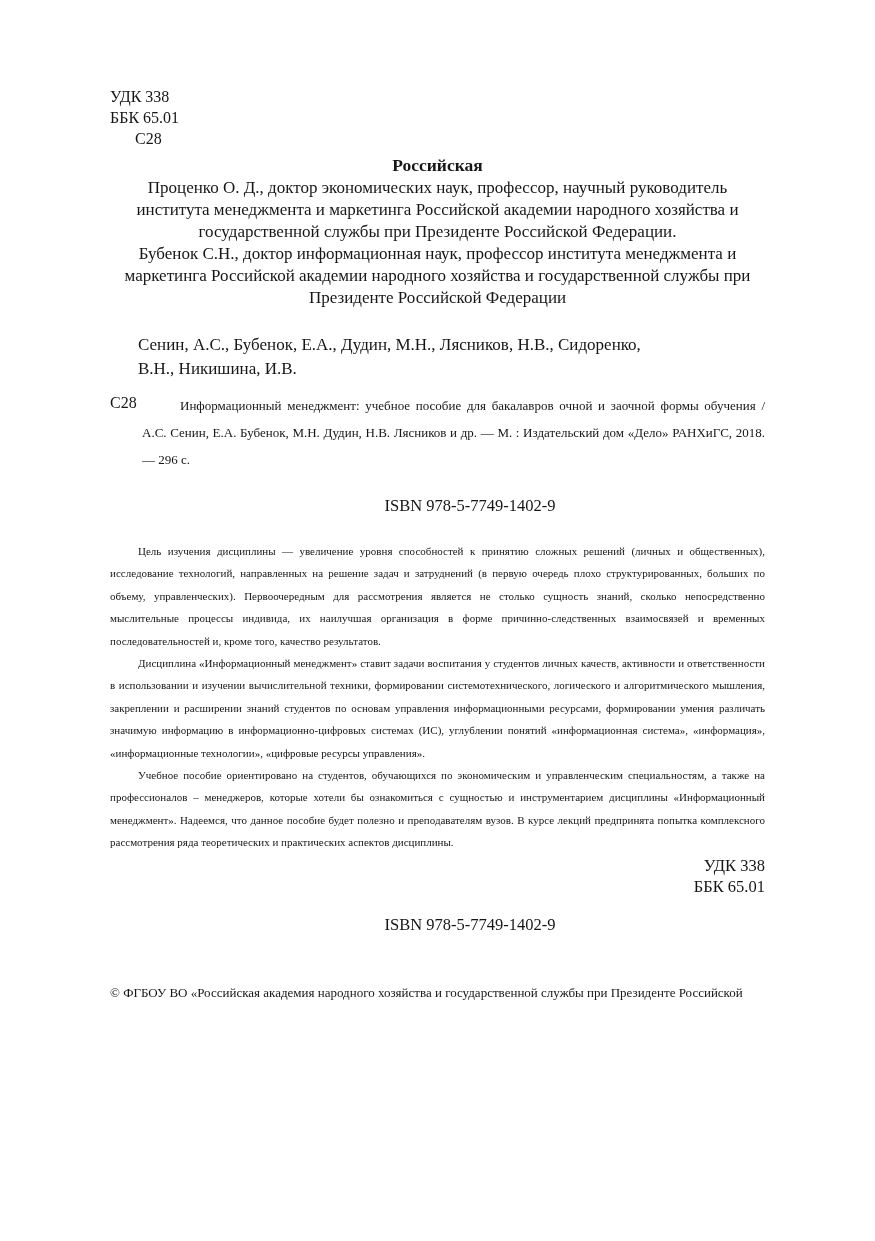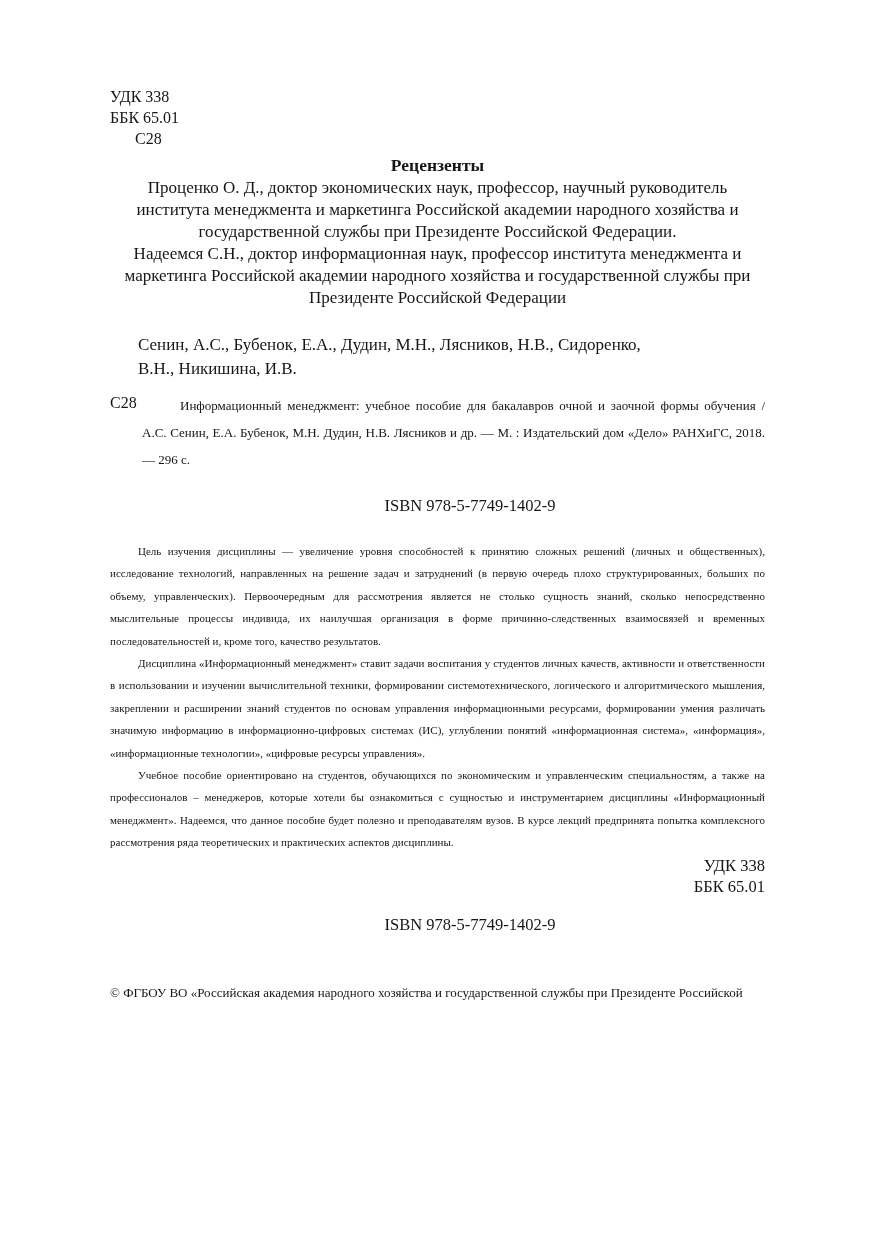--- a/index.html
+++ b/index.html
@@ -96,23 +96,23 @@
 
 <div class="page">
 
   <header class="codes-top">
     <div>УДК 338</div>
     <div>ББК 65.01</div>
     <div class="c28-top">С28</div>
   </header>
 
   <section class="reviewers">
-    <h2 class="reviewers-heading">Рецензенты</h2>
+    <h2 class="reviewers-heading">Российская</h2>
     <p class="reviewer"><span class="rev-name">Проценко О. Д.</span><span>, доктор экономических наук, профессор, научный руководитель института менеджмента и маркетинга Российской академии народного хозяйства и государственной службы при Президенте Российской Федерации.</span></p>
-    <p class="reviewer"><span class="rev-name">Надеемся С.Н.</span><span>, доктор информационная наук, профессор института менеджмента и маркетинга Российской академии народного хозяйства и государственной службы при Президенте Российской Федерации</span></p>
+    <p class="reviewer"><span class="rev-name">Бубенок С.Н.</span><span>, доктор информационная наук, профессор института менеджмента и маркетинга Российской академии народного хозяйства и государственной службы при Президенте Российской Федерации</span></p>
   </section>
 
   <section>
     <p class="authors">Сенин, А.С., Бубенок, Е.А., Дудин, М.Н., Лясников, Н.В., Сидоренко, В.Н., Никишина, И.В.</p>
     <div class="bib-row">
       <span class="bib-code">С28</span>
       <p class="bib-text">Информационный менеджмент: учебное пособие для бакалавров очной и заочной формы обучения / А.С. Сенин, Е.А. Бубенок, М.Н. Дудин, Н.В. Лясников и др. — М. : Издательский дом «Дело» РАНХиГС, 2018. — 296 с.</p>
     </div>
     <p class="isbn isbn-first">ISBN 978-5-7749-1402-9</p>
   </section>

